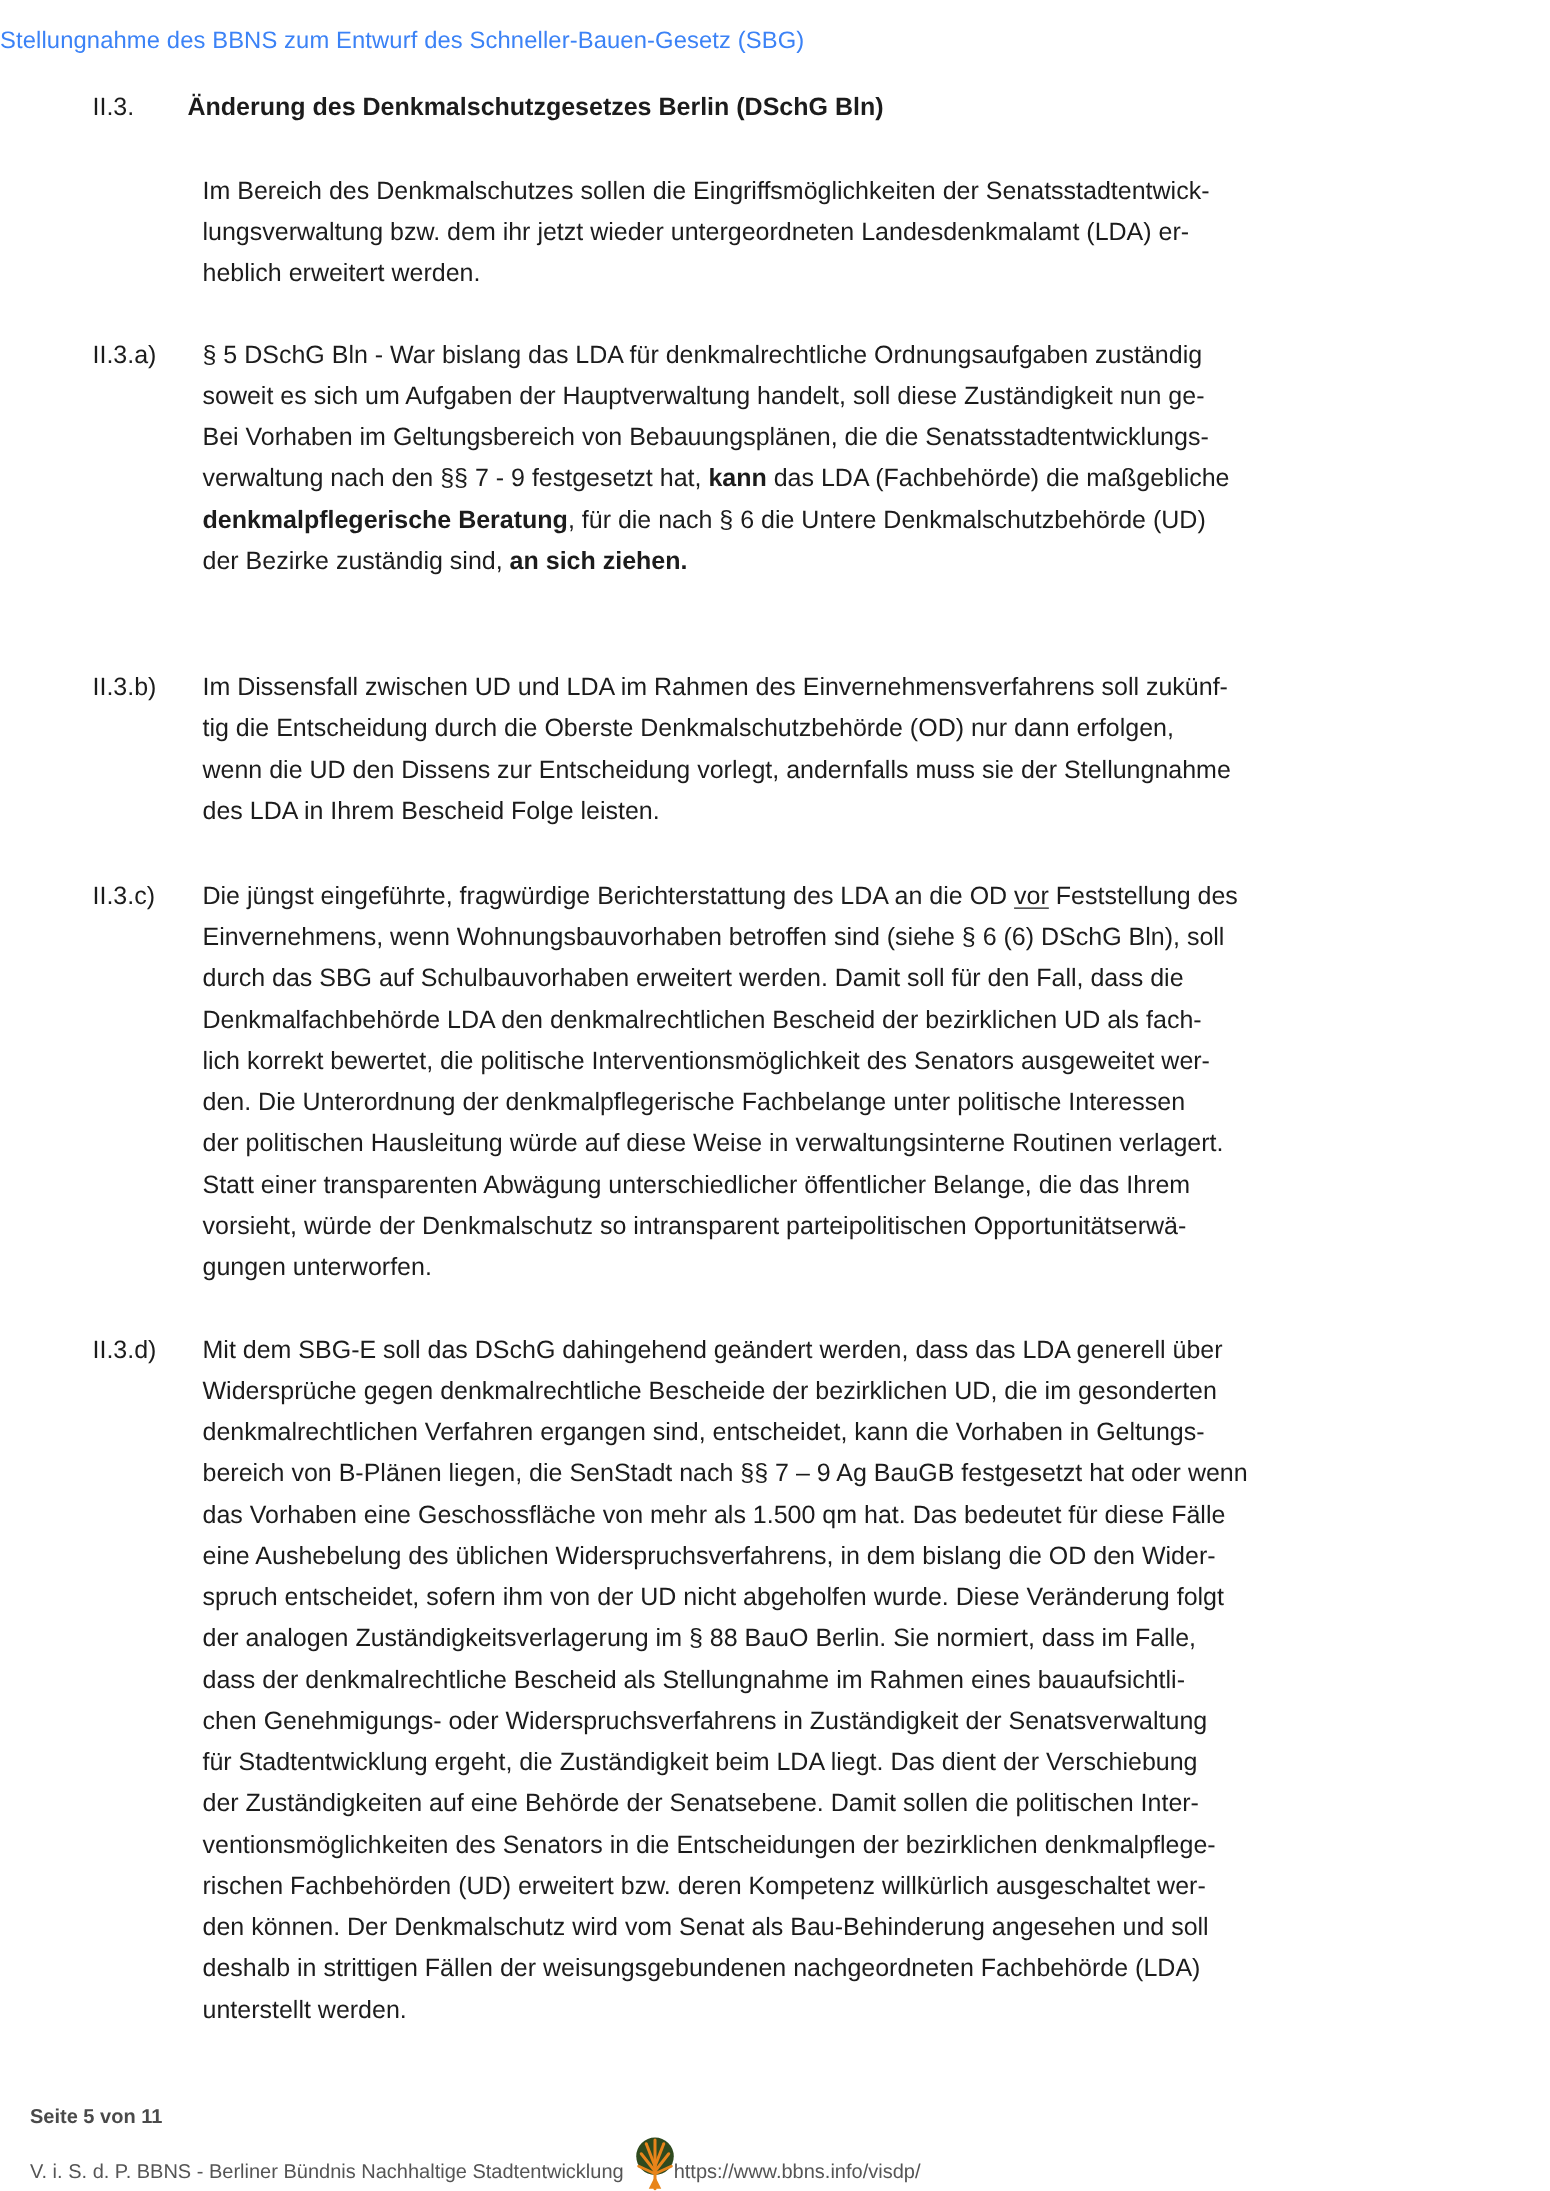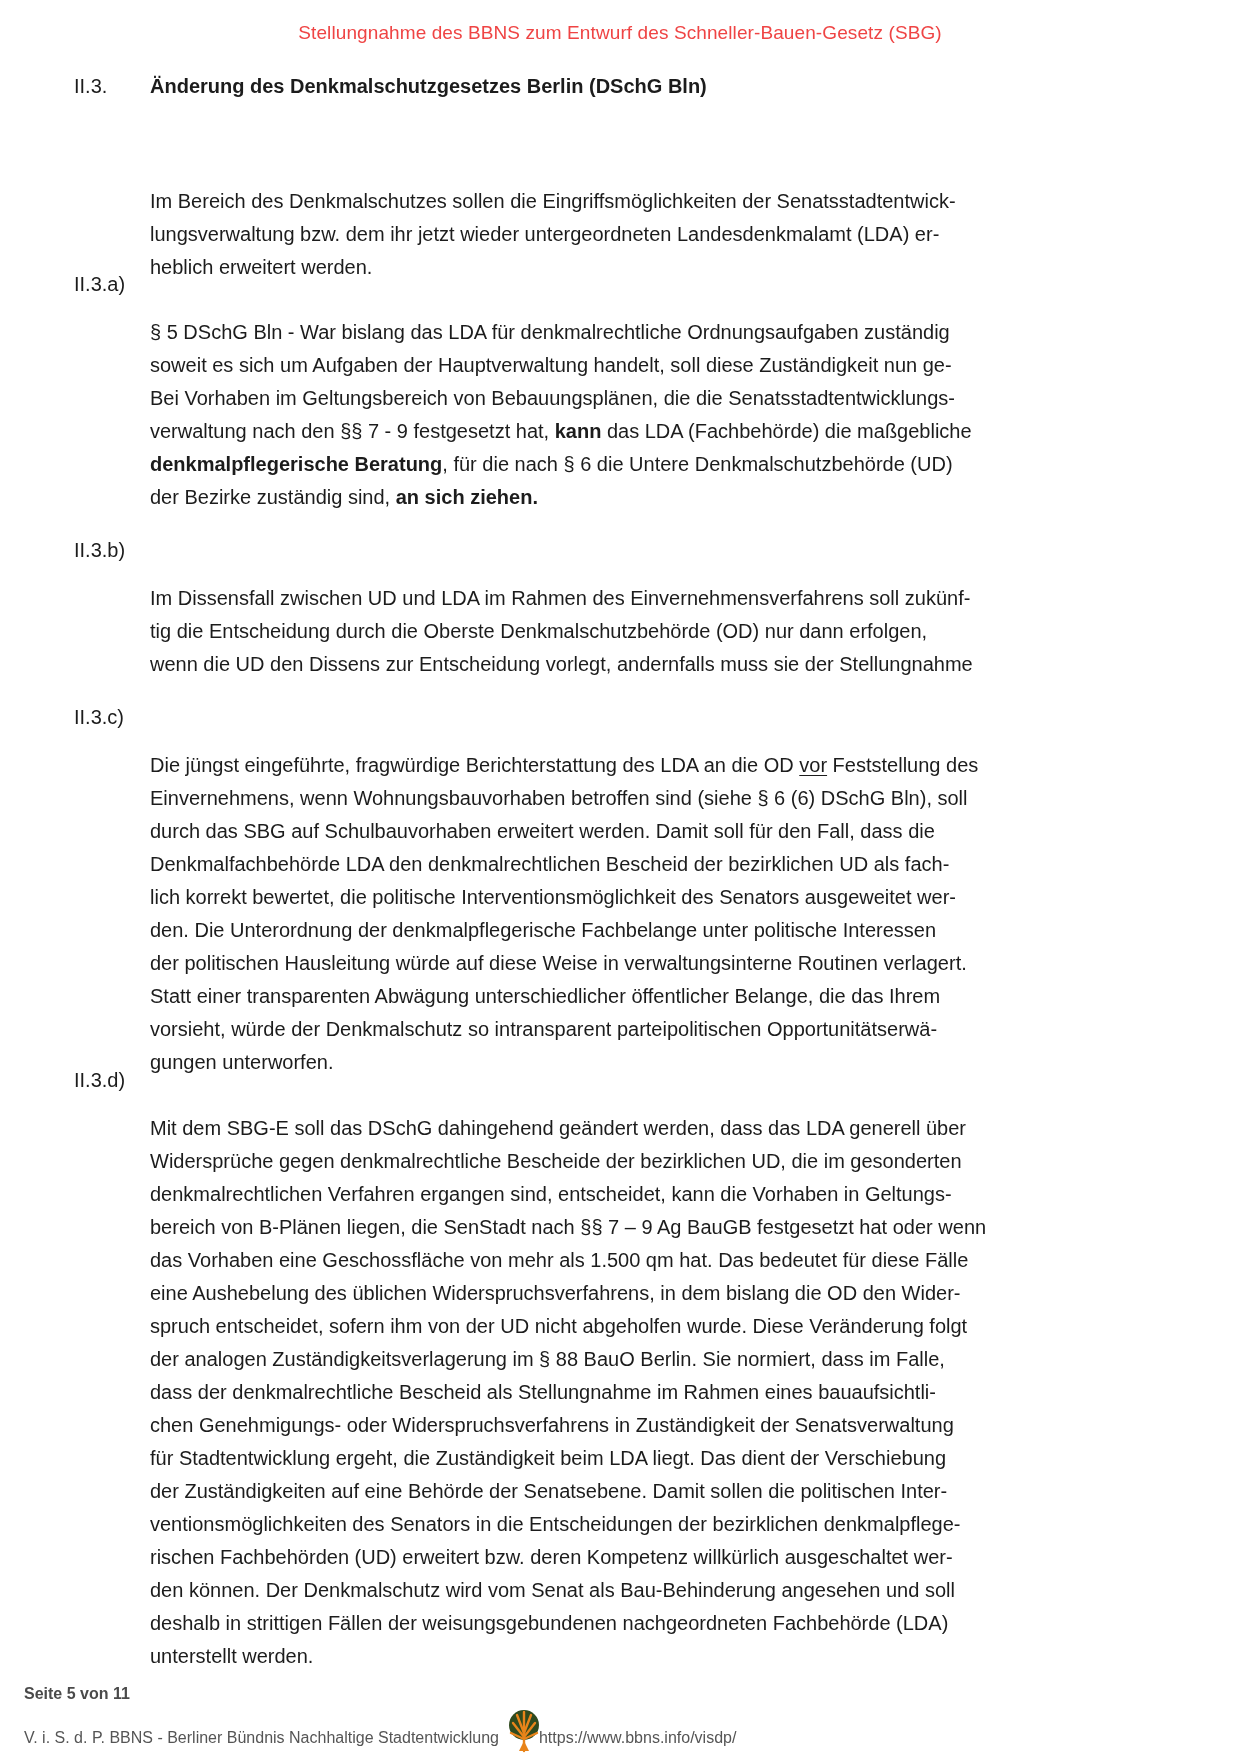--- a/index.html
+++ b/index.html
@@ -13,23 +13,22 @@
       position: relative;
       overflow: hidden;
       font-family: "Liberation Sans", "DejaVu Sans", sans-serif;
       color: #1c1c1c;
     }
     .page-header {
       position: absolute;
       top: 22px;
       left: 0;
       width: 1240px;
-      text-align: center;
       font-size: 19px;
-      color: #ef4444;
+      color: #3b82f6;
       letter-spacing: 0.1px;
     }
     .section-heading {
       position: absolute;
       top: 70px;
       left: 74px;
       font-size: 20px;
       line-height: 33px;
     }
     .section-heading .num {
@@ -54,24 +53,23 @@
       line-height: 33px;
     }
     .block .label {
       position: absolute;
       left: 0;
       top: 0;
       white-space: nowrap;
     }
     .block .lines {
       position: absolute;
-      left: 76px;
+      left: 88px;
       top: 0;
       width: 1010px;
-      margin-top: 48px;
     }
     .line {
       display: block;
       white-space: nowrap;
     }
     .b { font-weight: bold; }
     .i { font-style: italic; }
     .u { text-decoration: underline; text-underline-offset: 3px; text-decoration-thickness: 1px; }
     #intro   { top: 137px; }
     #sec-a   { top: 268px; }
@@ -139,20 +137,21 @@
       <span class="line"><span>der Bezirke zuständig sind, </span><span class="b">an sich ziehen.</span></span>
     </div>
 </div>
 
 <div class="block" id="sec-b">
   <span class="label">II.3.b)</span>
   <div class="lines">
       <span class="line"><span>Im Dissensfall zwischen UD und LDA im Rahmen des Einvernehmensverfahrens soll zukünf-</span></span>
       <span class="line"><span>tig die Entscheidung durch die Oberste Denkmalschutzbehörde (OD) nur dann erfolgen,</span></span>
       <span class="line"><span>wenn die UD den Dissens zur Entscheidung vorlegt, andernfalls muss sie der Stellungnahme</span></span>
+      <span class="line"><span>des LDA in Ihrem Bescheid Folge leisten.</span></span>
     </div>
 </div>
 
 <div class="block" id="sec-c">
   <span class="label">II.3.c)</span>
   <div class="lines">
       <span class="line"><span>Die jüngst eingeführte, fragwürdige Berichterstattung des LDA an die OD </span><span class="u">vor</span><span> Feststellung des</span></span>
       <span class="line"><span>Einvernehmens, wenn Wohnungsbauvorhaben betroffen sind (siehe § 6 (6) DSchG Bln), soll</span></span>
       <span class="line"><span>durch das SBG auf Schulbauvorhaben erweitert werden. Damit soll für den Fall, dass die</span></span>
       <span class="line"><span>Denkmalfachbehörde LDA den denkmalrechtlichen Bescheid der bezirklichen UD als fach-</span></span>

